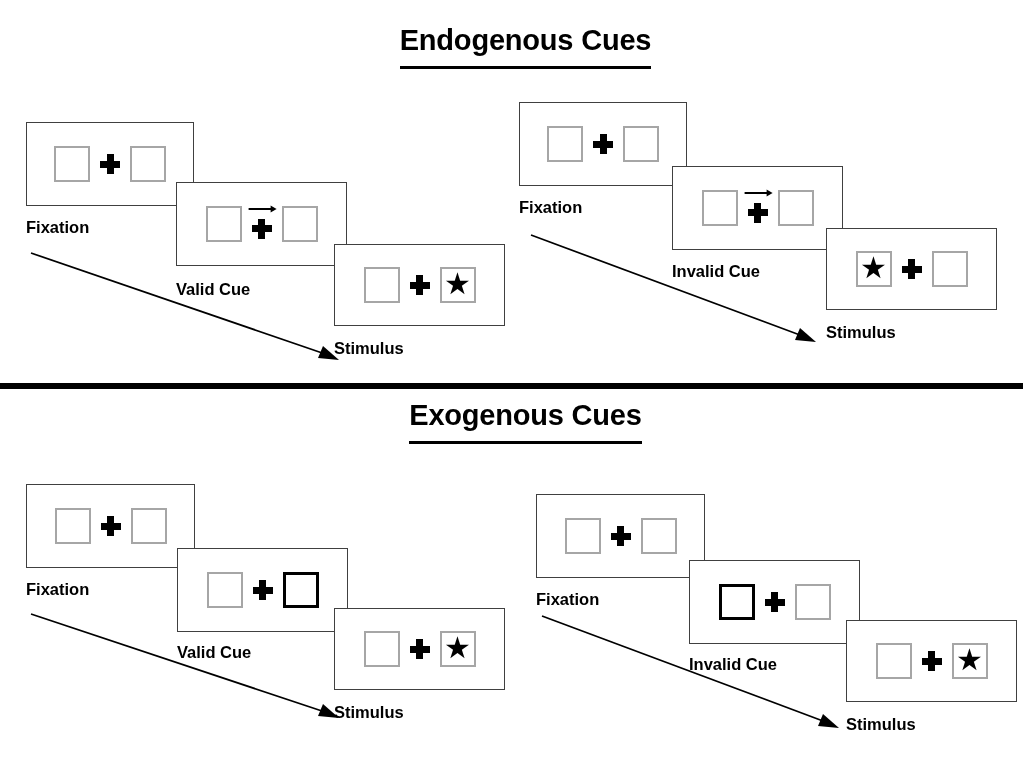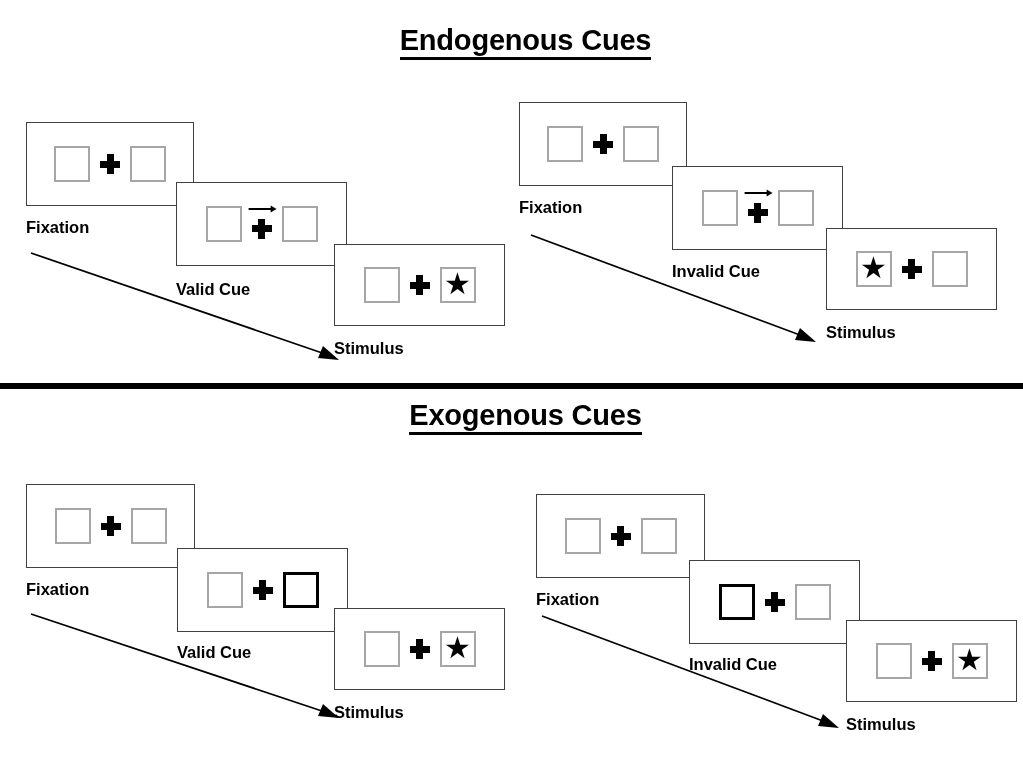--- a/index.html
+++ b/index.html
@@ -20,21 +20,21 @@
     position: absolute;
     width: 100%;
     text-align: center;
     font-weight: bold;
     font-size: 29px;
     letter-spacing: -0.2px;
     color: #000;
   }
   .section-title span {
     border-bottom: 3px solid #000;
-    padding-bottom: 1px;
+    padding-bottom: 10px;
     margin-left: 28px;
   }
 
   .divider {
     position: absolute;
     left: 0;
     width: 1023px;
     height: 6px;
     background: #000;
   }

